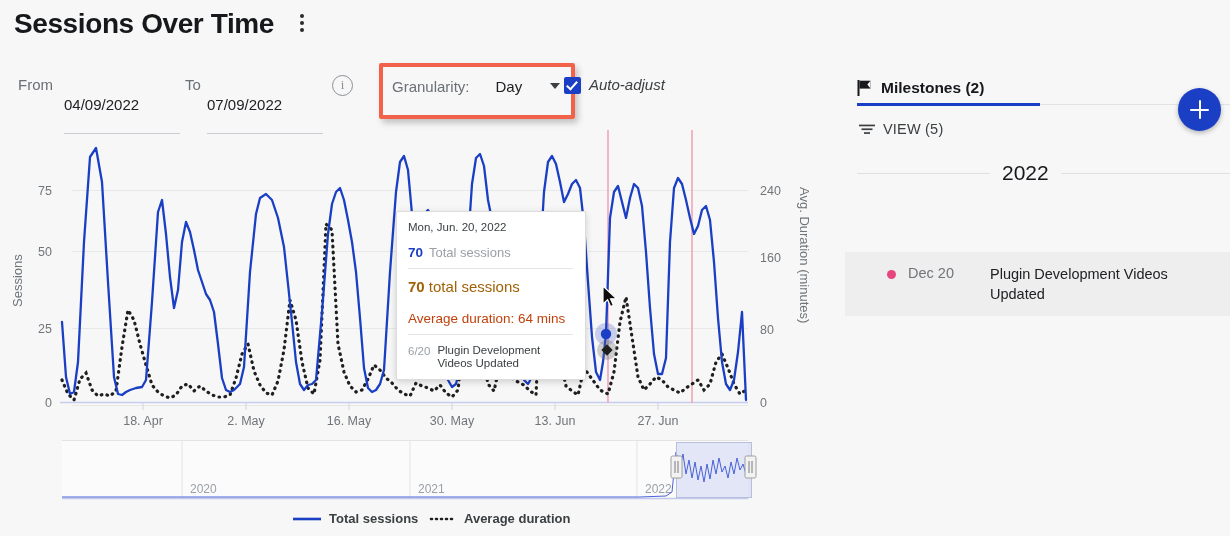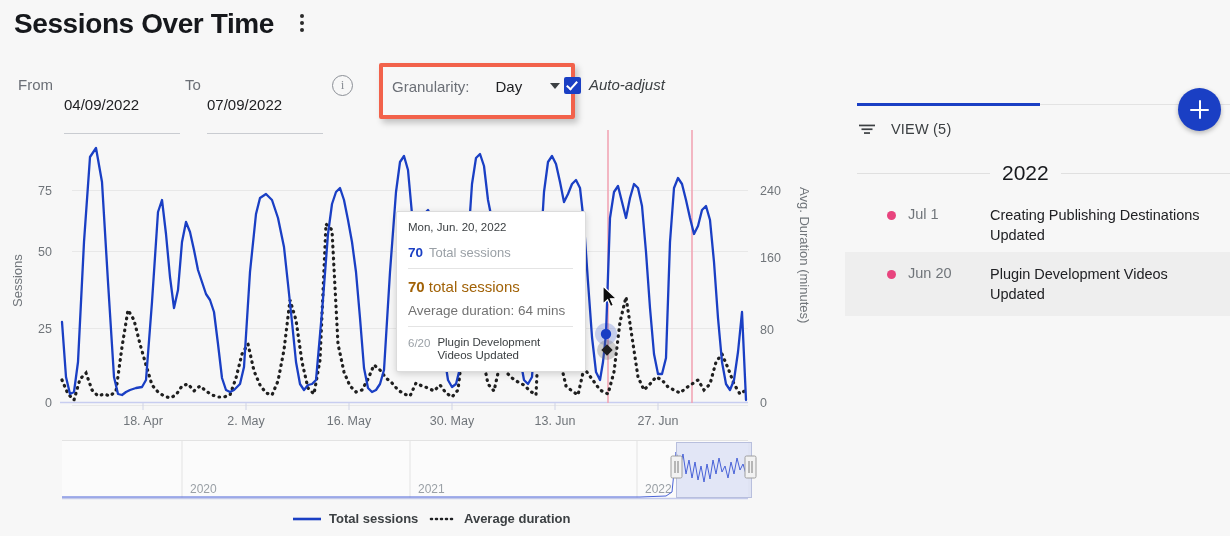--- a/index.html
+++ b/index.html
@@ -228,22 +228,22 @@
     background: #e4e4e4;
     margin: 8px 0 9px 0;
   }
   #tt-total {
     font-size: 15px;
     color: #a16207;
   }
   #tt-total b { font-weight: bold; }
   #tt-duration {
     font-size: 13.5px;
-    color: #737373;
-    margin-top: 8px;
+    color: #c2410c;
+    margin-top: 16px;
     margin-bottom: 2px;
   }
   .tt-ms-row {
     display: flex;
     gap: 7px;
     align-items: flex-start;
   }
   #tt-ms-date {
     font-size: 11.5px;
     color: #9aa0a6;
@@ -304,21 +304,21 @@
     height: 1px;
     background: #e3e3e3;
   }
   #view-filter {
     position: absolute;
     left: 14px;
     top: 56px;
     height: 26px;
     display: flex;
     align-items: center;
-    gap: 16px;
+    gap: 8px;
     cursor: pointer;
   }
   #view-filter-label {
     font-size: 14.5px;
     color: #3c4043;
     letter-spacing: 0.2px;
   }
   #fab-add {
     position: absolute;
     left: 333px;
@@ -570,43 +570,46 @@
     <span id="tt-ms-text">Plugin Development Videos Updated</span>
   </div>
 </div>
 
 <svg id="mouse-cursor" width="18" height="26" viewBox="0 0 18 26">
   <path d="M1,1 L1,19 L5.6,14.8 L8.6,21.6 L11.4,20.3 L8.5,13.8 L14.3,13.6 Z" fill="#0d0d0d" stroke="#ffffff" stroke-width="1.2"></path>
 </svg>
 
 <div id="milestones-panel">
   <div id="ms-tabbar-line"></div>
+  <div id="milestones-tab">
+    <svg width="15" height="16" viewBox="0 0 15 16">
+      <rect x="0.5" y="0" width="2" height="16" fill="#16181c"></rect>
+      <path d="M2.5,0.7 L13.5,0.7 L13.5,8.6 L2.5,8.6 Z" fill="#16181c"></path>
+      <path d="M13.5,0.7 L13.5,8.6 L10.3,4.6 Z" fill="#f7f7f7"></path>
+    </svg>
+    <span id="ms-tab-label">Milestones (2)</span>
+  </div>
   <div id="ms-tab-underline"></div>
 
   <div id="view-filter">
     <svg width="16" height="12" viewBox="0 0 16 12">
       <rect x="0" y="1.6" width="16" height="1.7" fill="#3c4043"></rect>
       <rect x="2.5" y="5.4" width="11" height="1.7" fill="#3c4043"></rect>
       <rect x="5" y="9.2" width="6" height="1.7" fill="#3c4043"></rect>
     </svg>
     <span id="view-filter-label">VIEW (5)</span>
   </div>
 
   <div id="fab-add"></div>
 
   <div id="year-divider">
     <span class="ln left"></span>
     <span id="year-label">2022</span>
     <span class="ln"></span>
   </div>
 
-  <div class="ms-item" style="top:133px;">
-    <span class="ms-dot"></span>
-    <span class="ms-date">Jul 1</span>
-    <span class="ms-text">Creating Publishing Destinations Updated</span>
-  </div>
 
   <div class="ms-item highlight" style="top:192px;">
     <span class="ms-dot"></span>
-    <span class="ms-date">Jun 20</span>
+    <span class="ms-date">Dec 20</span>
     <span class="ms-text">Plugin Development Videos Updated</span>
   </div>
 </div>
 
 </body></html>

